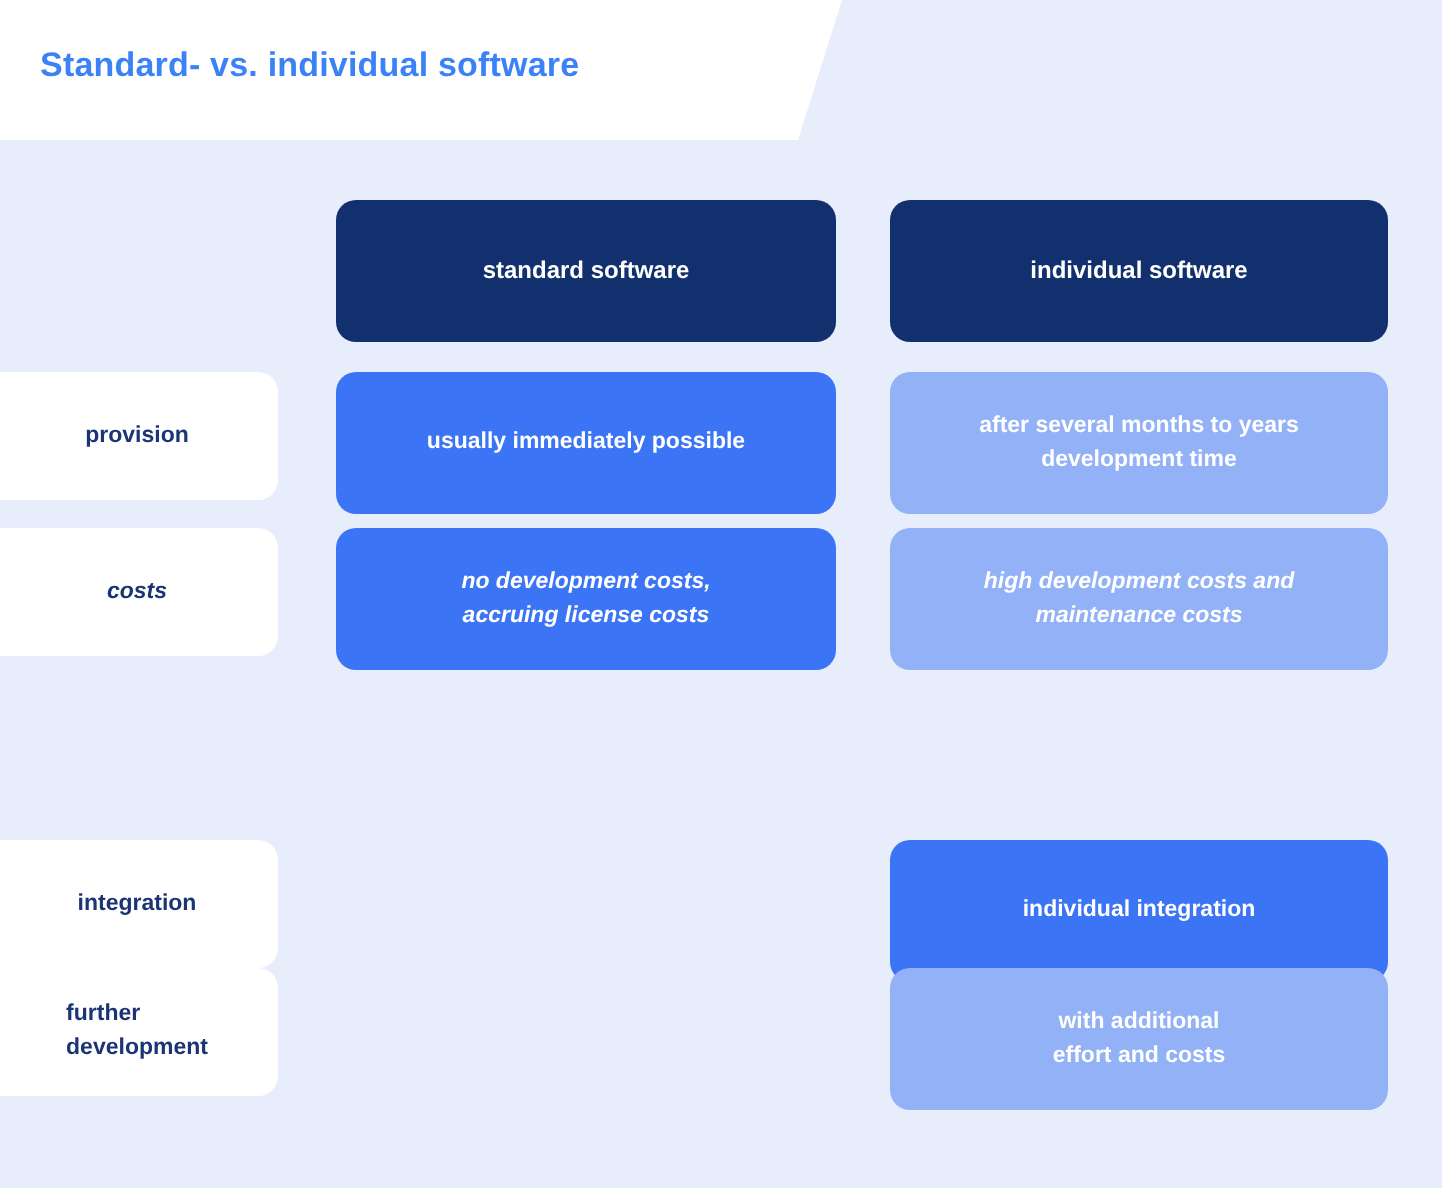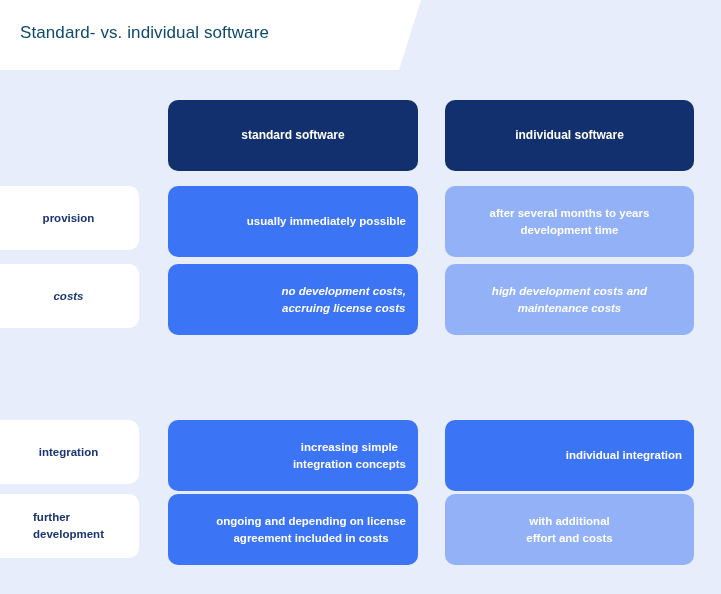--- a/index.html
+++ b/index.html
@@ -24,22 +24,22 @@
     height: 70px;
     background: #ffffff;
     clip-path: polygon(0 0, 421px 0, 399px 70px, 0 70px);
     z-index: 2;
   }
   .header-title {
     position: absolute;
     left: 20px;
     top: 23px;
     font-size: 17px;
-    font-weight: normal;
-    color: #0c4a6e;
+    font-weight: bold;
+    color: #3b82f6;
     letter-spacing: 0.1px;
     white-space: nowrap;
   }
 
   
   .grid {
     position: absolute;
     left: 0;
     top: 70px;
     width: 721px;
@@ -52,21 +52,21 @@
     width: 721px;
     height: 64px;
     display: flex;
     align-items: stretch;
   }
   .row-header { top: 30px; }
   .row-0 { top: 116px; }
   .row-1 { top: 194px; font-style: italic; }
   .row-2 { top: 272px; }
   .row-3 { top: 350px; }
-  .row-4 { top: 424px; }
+  .row-4 { top: 414px; }
 
   
   .label-cell {
     position: absolute;
     left: -10px;
     width: 149px;
     height: 64px;
     background: #ffffff;
     border-radius: 0 10px 10px 0;
     display: flex;
@@ -105,21 +105,21 @@
   }
   .cell-text {
     font-size: 11.5px;
     font-weight: bold;
     color: #ffffff;
     text-align: center;
     line-height: 1.45;
   }
 
   .tone-dark   { background: #12306e; }
-  .tone-strong { background: #3b74f5; justify-content: flex-end; }
+  .tone-strong { background: #3b74f5; }
   .tone-light  { background: #92b1f7; justify-content: center; }
 
   .head-text {
     font-size: 12px;
     font-weight: bold;
     color: #ffffff;
     text-align: center;
     line-height: 1.4;
   }
 </style>
@@ -163,33 +163,27 @@
     <div class="cell cell-2 tone-light">
       <span class="cell-text">high development costs and<br>maintenance costs</span>
     </div>
   </div>
 
 
   <div class="row row-3">
     <div class="label-cell">
       <span class="label-text">integration</span>
     </div>
-    <div class="cell cell-1 tone-strong">
-      <span class="cell-text">increasing simple<br>integration concepts</span>
-    </div>
     <div class="cell cell-2 tone-strong">
       <span class="cell-text">individual integration</span>
     </div>
   </div>
 
   <div class="row row-4">
     <div class="label-cell">
       <span class="label-text">further<br>development</span>
     </div>
-    <div class="cell cell-1 tone-strong">
-      <span class="cell-text">ongoing and depending on license<br>agreement included in costs</span>
-    </div>
     <div class="cell cell-2 tone-light">
       <span class="cell-text">with additional<br>effort and costs</span>
     </div>
   </div>
 
 </div>
 
 </body></html>

